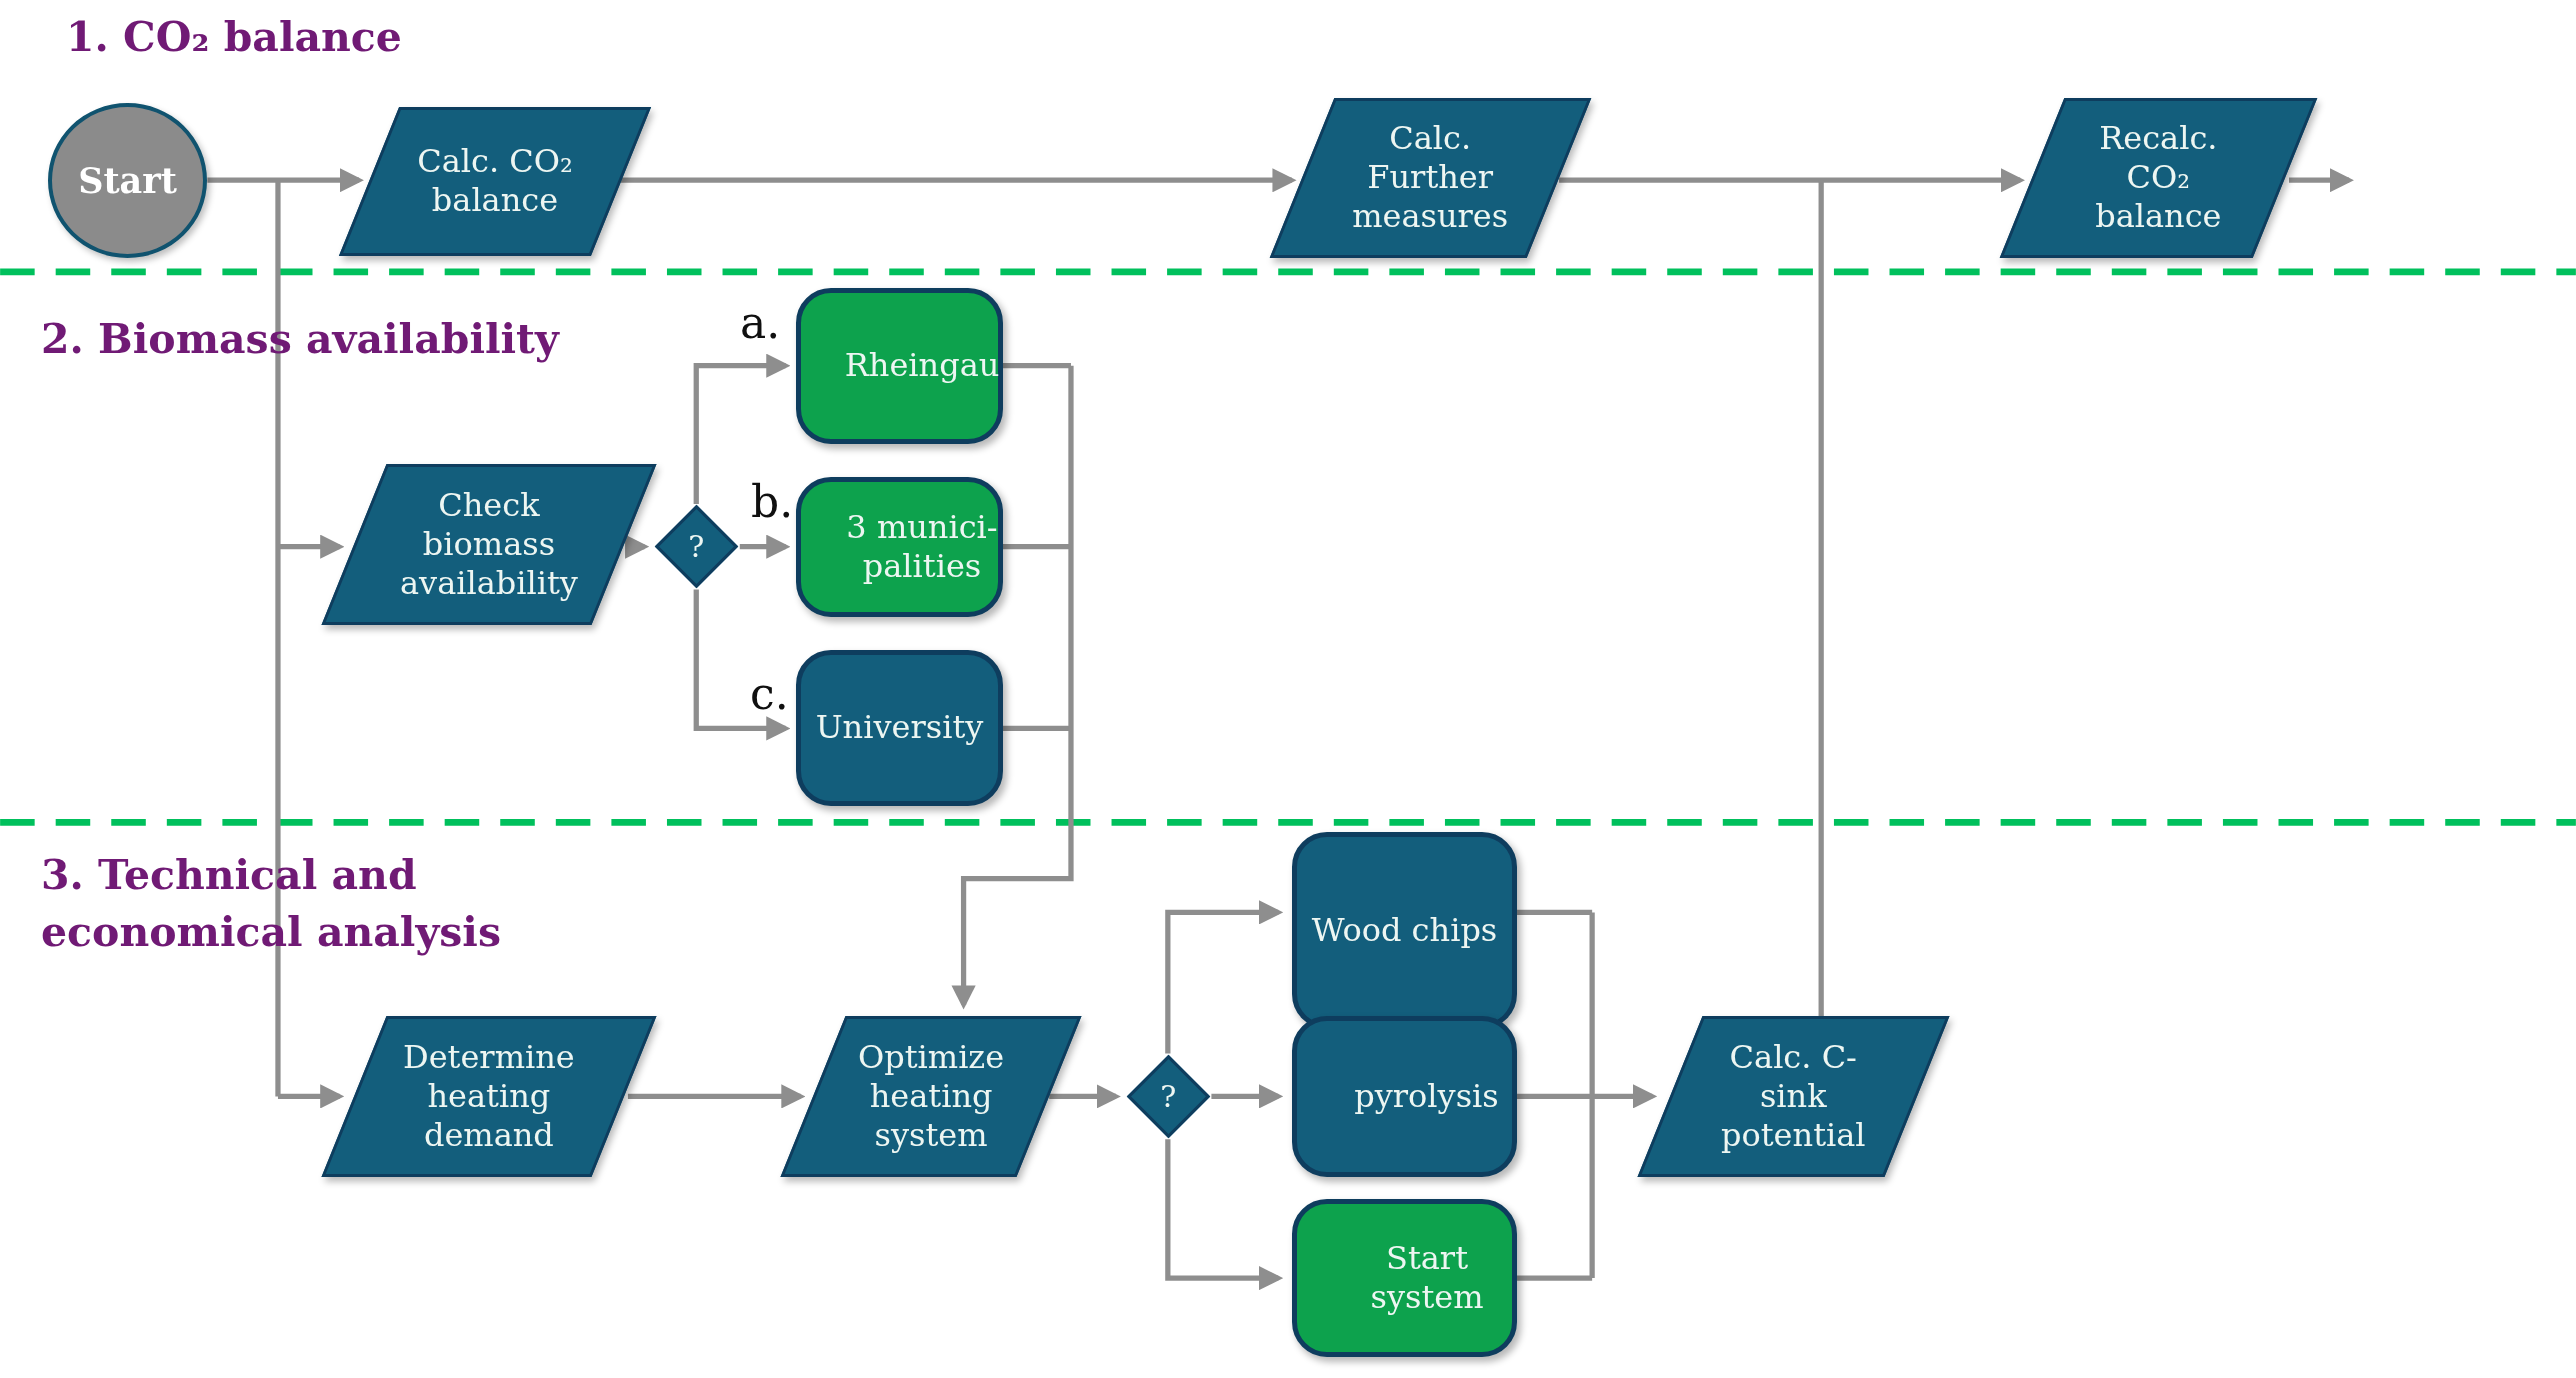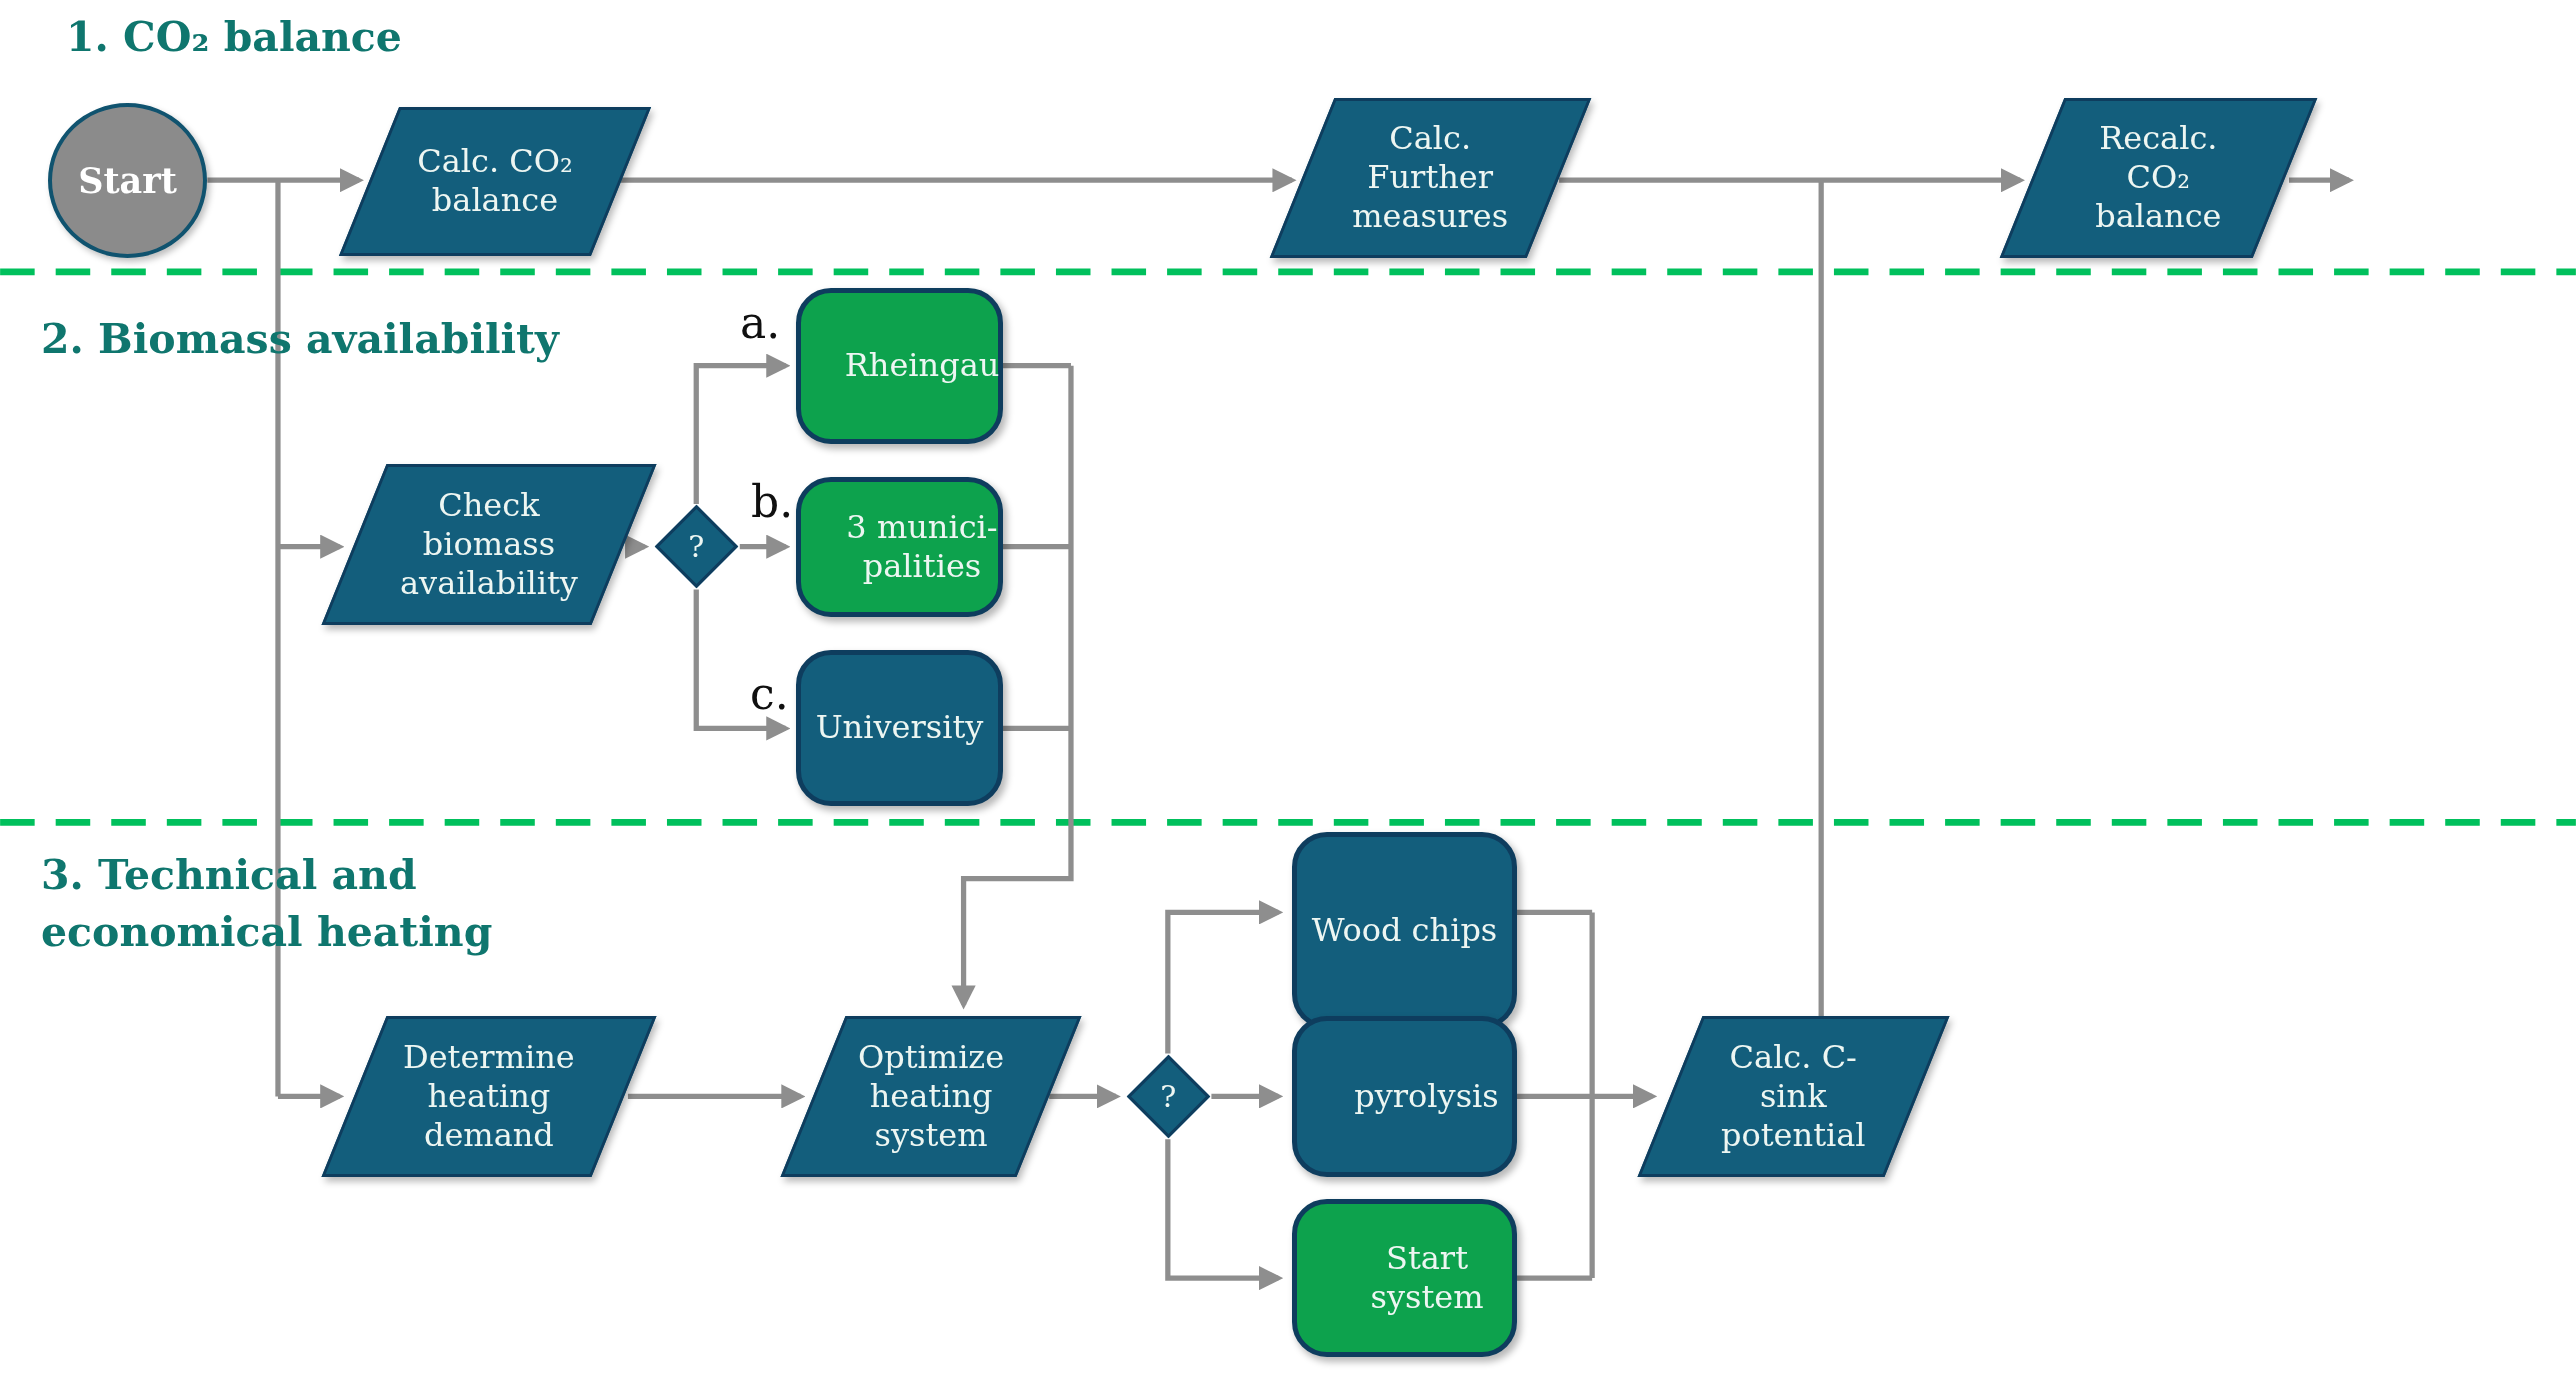--- a/index.html
+++ b/index.html
@@ -12,21 +12,21 @@
         box-shadow:4.5px 4.5px 7.5px rgba(0,0,0,.28);}
   .para .inner{transform:skewX(22deg);}
   .nodetext{color:#edf6f2;font-size:32px;line-height:1.22;}
   .terminal{border-radius:50%;background:var(--gray);border:4.5px solid var(--tborder);
             color:#ffffff;font-size:35px;font-weight:700;box-shadow:3px 3.8px 6.8px rgba(0,0,0,.25);text-align:right;}
   .opt{border-radius:35px;border:5.3px solid var(--navy);box-shadow:3.8px 4.5px 7.5px rgba(0,0,0,.28);}
   .opt.green{background:var(--green);padding-left:45px;}
   .opt.blue{background:var(--blue);}
   .diamond{background:var(--blue);border:3.8px solid var(--navy);transform:rotate(45deg);}
   .diamond .inner{transform:rotate(-45deg);color:#eef7f3;font-size:30px;}
-  .sec-title{position:absolute;color:#0f766e;font-size:41px;font-weight:700;line-height:57px;white-space:nowrap;}
+  .sec-title{position:absolute;color:#701a75;font-size:41px;font-weight:700;line-height:57px;white-space:nowrap;}
   .branch-letter{position:absolute;color:#101010;font-size:44px;}
 </style>
 </head>
 <body>
 
 <div class="stage" style="--blue:#135E7C;--green:#0DA24D;--navy:#0E3D5E;--gray:#8B8B8B;--tborder:#10536F;">
 
   <svg class="wires" width="2576" height="1378" viewBox="0 0 3430 1835">
     <defs>
       <marker id="arr" viewBox="0 0 10 10" refX="8" refY="5" markerWidth="4.6" markerHeight="4.6" orient="auto-start-reverse">
@@ -67,21 +67,21 @@
   </svg>
 
   <div class="sec-title" style="left:66px;top:9px;">
     <div>1. CO₂ balance</div>
   </div>
   <div class="sec-title" style="left:41px;top:311px;">
     <div>2. Biomass availability</div>
   </div>
   <div class="sec-title" style="left:41px;top:847px;">
     <div>3. Technical and</div>
-    <div>economical heating</div>
+    <div>economical analysis</div>
   </div>
 
   <div class="node terminal" style="left:48px;top:103px;width:159px;height:155px;">
     <span>Start</span>
   </div>
 
   <div class="node para" style="left:369px;top:107px;width:252px;height:149px;">
     <div class="inner nodetext">
       <div>Calc. CO₂</div>
       <div>balance</div>

